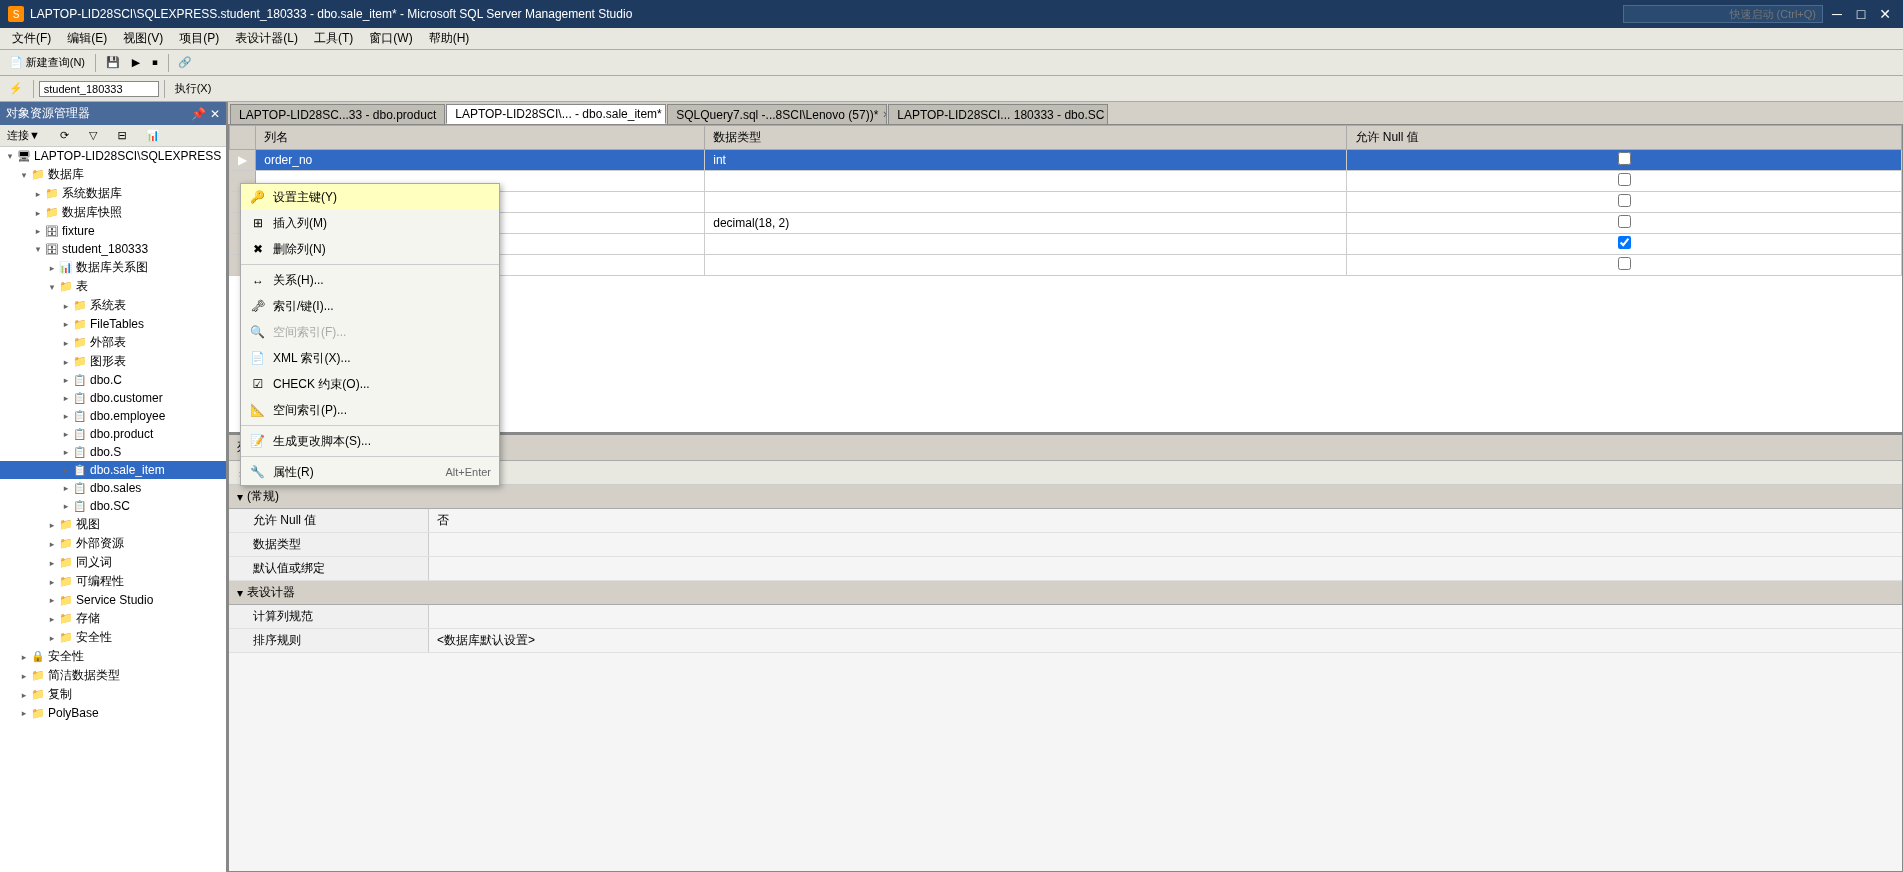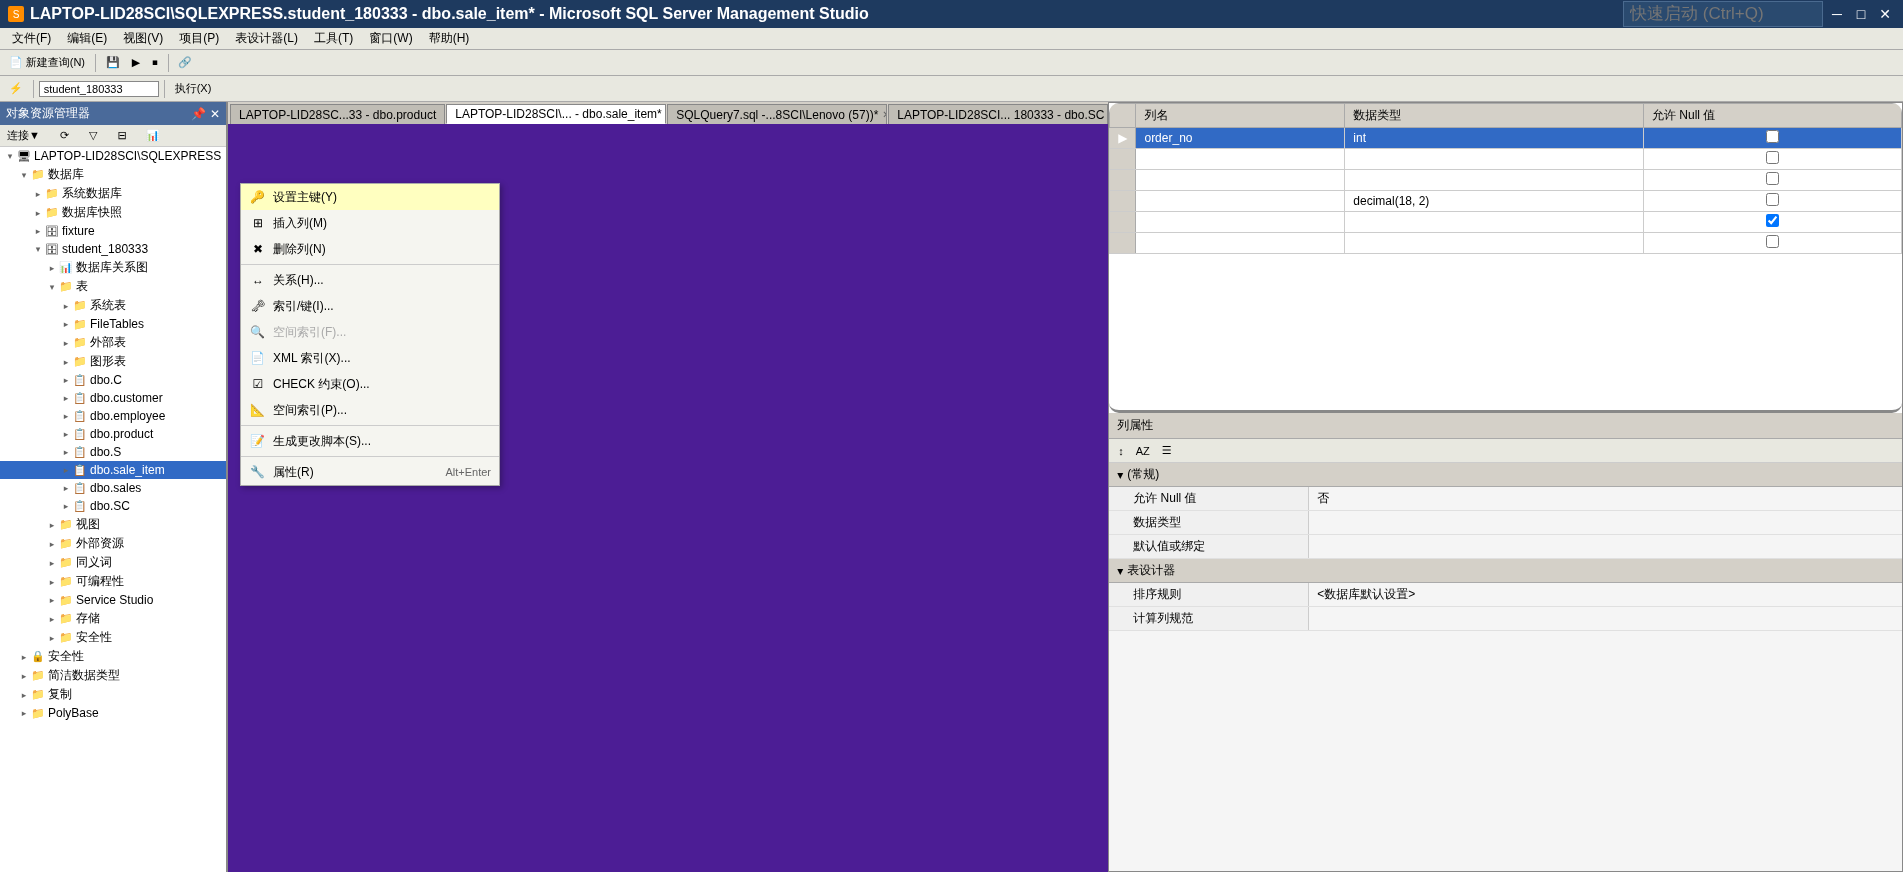--- a/index.html
+++ b/index.html
@@ -10,23 +10,23 @@
       background: #1e3a5f;
       color: white;
       height: 28px;
       display: flex;
       align-items: center;
       padding: 0 8px;
       justify-content: space-between;
     }
     #titlebar .title-left { display: flex; align-items: center; gap: 6px; }
     #titlebar .title-icon { width: 16px; height: 16px; background: #ff8c00; border-radius: 2px; font-size: 10px; display: flex; align-items: center; justify-content: center; color: white; }
-    #titlebar .title-text { font-size: 16px; font-weight: bold; }
+    #titlebar .title-text { font-size: 12px; }
     #titlebar .title-right { display: flex; align-items: center; gap: 4px; }
-    #titlebar .search-box { background: #2a4a6f; border: 1px solid #4a6a8f; color: #aaa; padding: 2px 6px; width: 200px; font-size: 17px; }
+    #titlebar .search-box { background: #2a4a6f; border: 1px solid #4a6a8f; color: #aaa; padding: 2px 6px; width: 200px; font-size: 11px; text-align: right; }
     #titlebar .win-btn { color: white; cursor: pointer; width: 20px; text-align: center; font-size: 14px; }
 
     
     #menubar {
       background: #e8e8e0;
       height: 22px;
       display: flex;
       align-items: center;
       padding: 0 4px;
       border-bottom: 1px solid #aaa;
@@ -105,21 +105,21 @@
     .tree-item.selected { background: #316ac5; color: white; }
     .tree-indent { display: inline-block; }
     .tree-expander { width: 12px; height: 12px; display: inline-flex; align-items: center; justify-content: center; font-size: 9px; color: #666; cursor: pointer; }
     .tree-icon { width: 16px; height: 16px; display: inline-flex; align-items: center; justify-content: center; font-size: 11px; margin-right: 2px; }
     .tree-label { font-size: 12px; }
 
     
     #content-area {
       flex: 1;
       display: flex;
-      flex-direction: row;
+      flex-direction: column;
       background: #4c1d95;
     }
     #tabs {
       background: #d4d0c8;
       display: flex;
       align-items: flex-end;
       height: 22px;
       gap: 1px;
       padding-left: 2px;
     }
@@ -156,21 +156,20 @@
       border: 1px solid #888;
       margin: 0;
       overflow: hidden;
     }
 
     
     #design-top {
       flex: 0 0 310px;
       overflow-y: auto;
       border-bottom: 3px solid #888;
-      border-radius: 10px;
     }
     .design-table {
       width: 100%;
       border-collapse: collapse;
     }
     .design-table th {
       background: #d4d0c8;
       border: 1px solid #aaa;
       padding: 3px 8px;
       text-align: left;
@@ -611,26 +610,26 @@
             </div>
             <div class="prop-row">
               <div class="prop-name">默认值或绑定</div>
               <div class="prop-value"></div>
             </div>
             <div class="prop-section-header">
               <span>▾</span> 
               <span>表设计器</span>
             </div>
             <div class="prop-row">
+              <div class="prop-name">计算列规范</div>
+              <div class="prop-value"></div>
+            </div>
+            <div class="prop-row">
               <div class="prop-name">排序规则</div>
               <div class="prop-value">&lt;数据库默认设置&gt;</div>
-            </div>
-            <div class="prop-row">
-              <div class="prop-name">计算列规范</div>
-              <div class="prop-value"></div>
             </div>
           </div>
       </div>
     </div>
   </div>
 </div>
 
 <div id="context-menu">
 <div class="ctx-item highlighted">
       <span class="ctx-icon">🔑</span>

